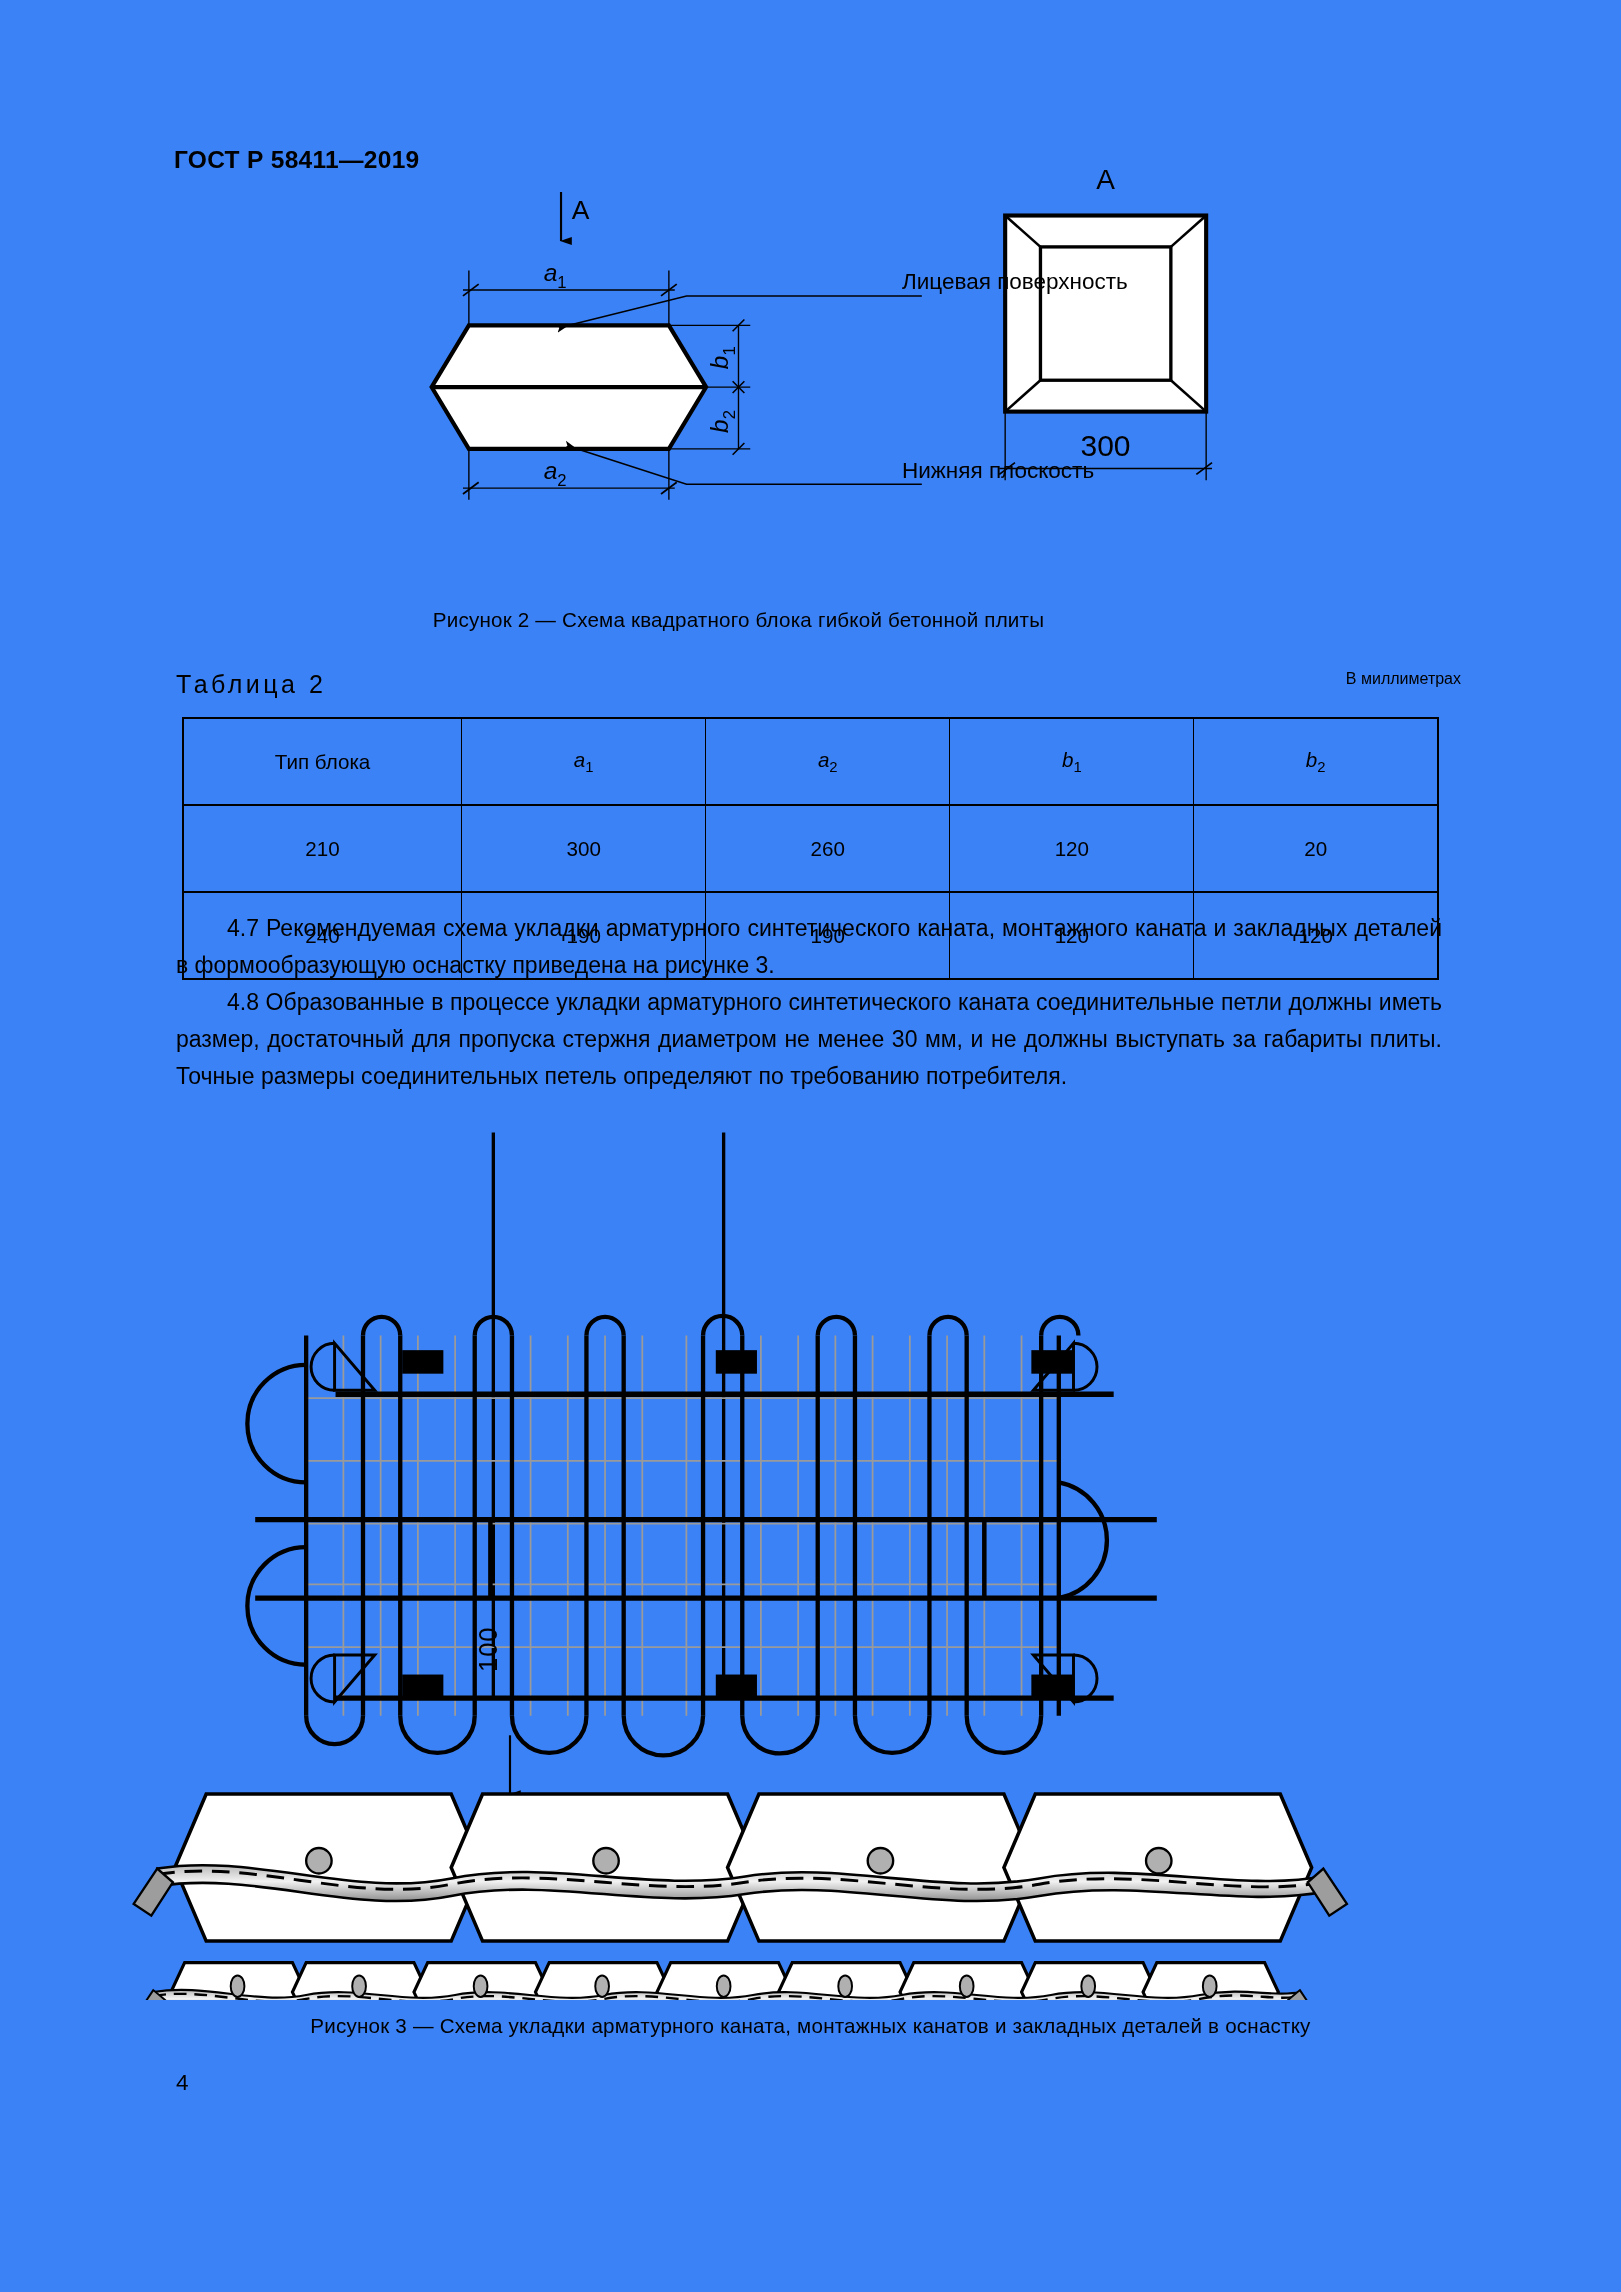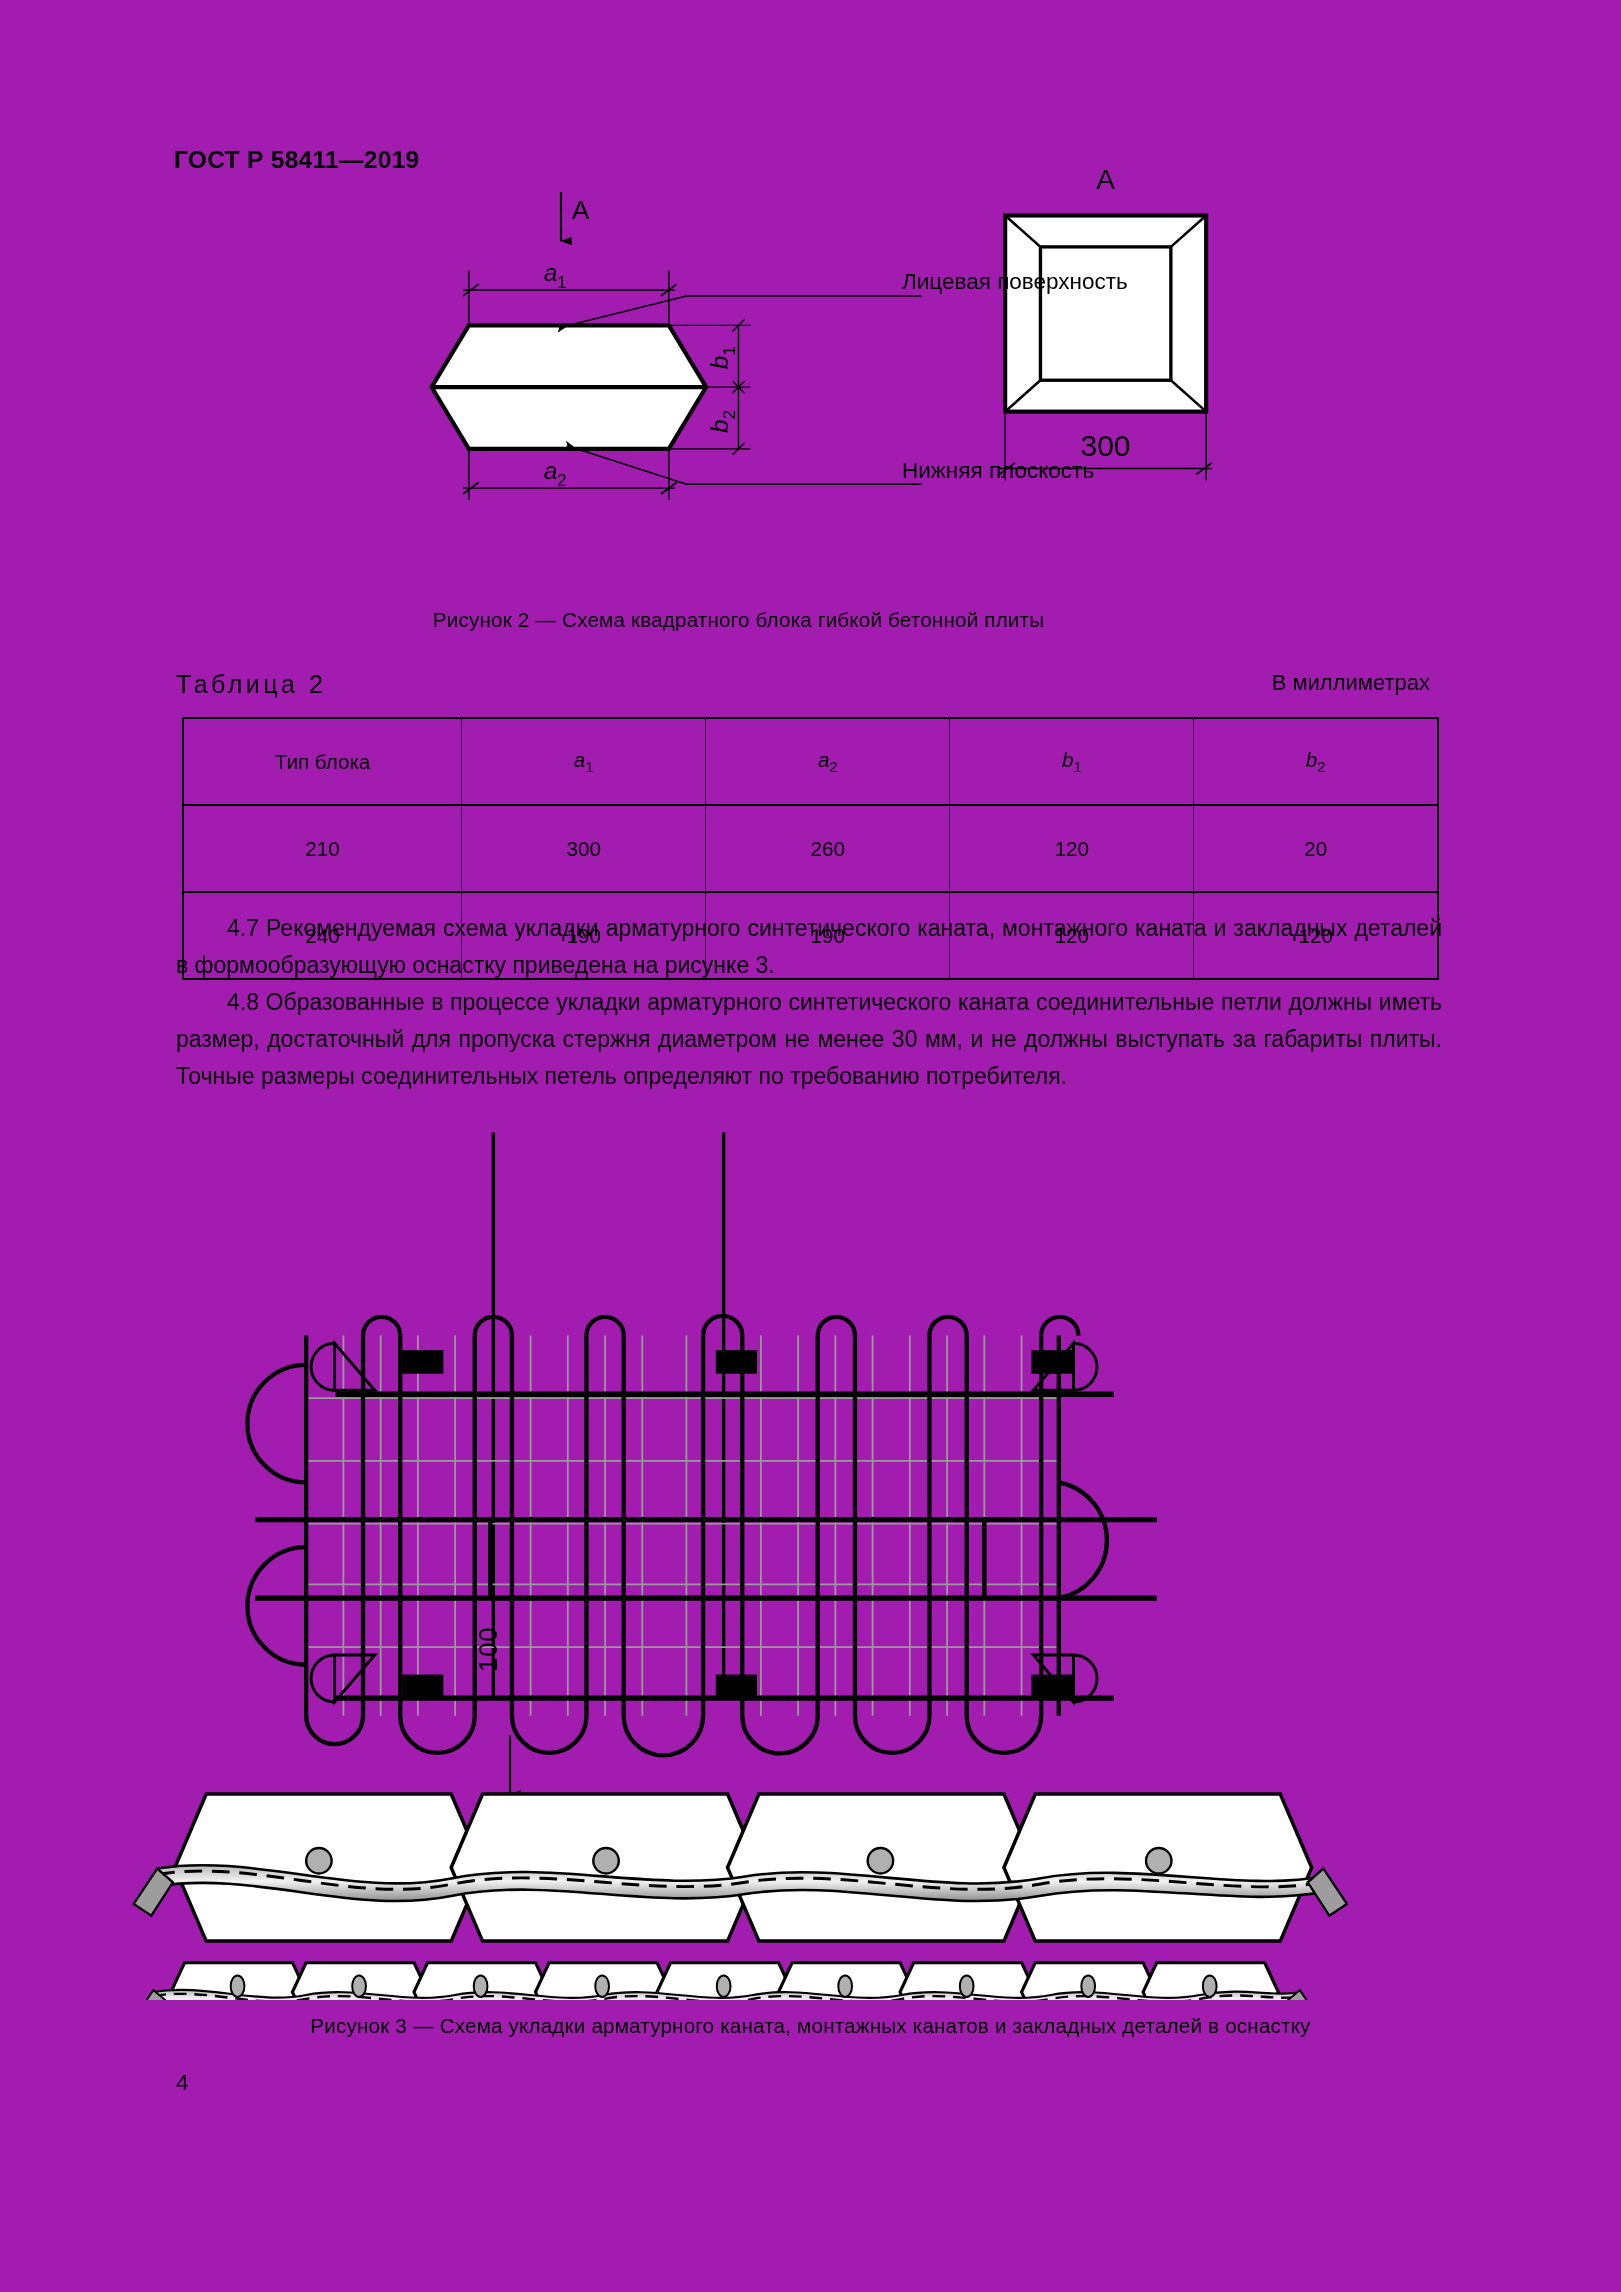--- a/index.html
+++ b/index.html
@@ -8,21 +8,21 @@
     background: #ffffff;
   }
   body {
     font-family: "Liberation Sans", sans-serif;
     color: #000000;
   }
   .page {
     position: relative;
     width: 1621px;
     height: 2293px;
-    background: #a21caf;
+    background: #3b82f6;
     overflow: hidden;
   }
 
   
   .doc-header {
     position: absolute;
     left: 174px;
     top: 146px;
     font-size: 24.5px;
     font-weight: bold;
@@ -59,23 +59,23 @@
   
   .table-label {
     position: absolute;
     left: 176px;
     top: 670px;
     font-size: 25px;
     letter-spacing: 3.5px;
   }
   .table-units {
     position: absolute;
-    right: 191px;
+    right: 160px;
     top: 670px;
-    font-size: 22px;
+    font-size: 16px;
   }
   table.spec {
     position: absolute;
     left: 182px;
     top: 717px;
     width: 1257px;
     border-collapse: collapse;
     font-size: 20.6px;
   }
   table.spec th, table.spec td {

